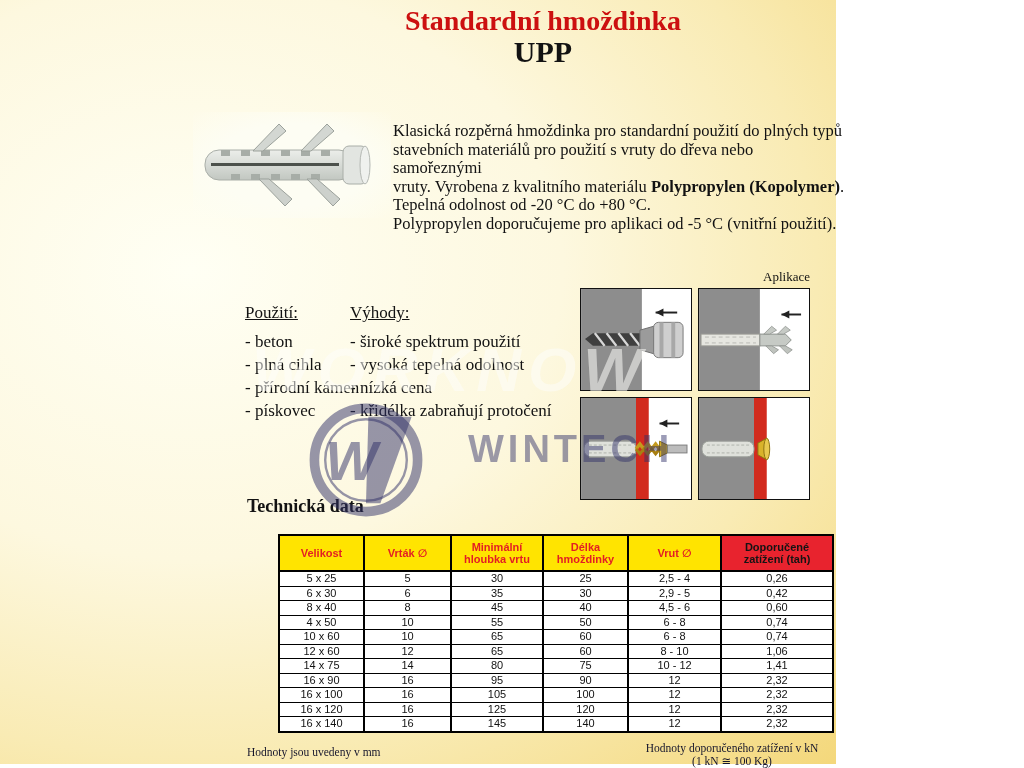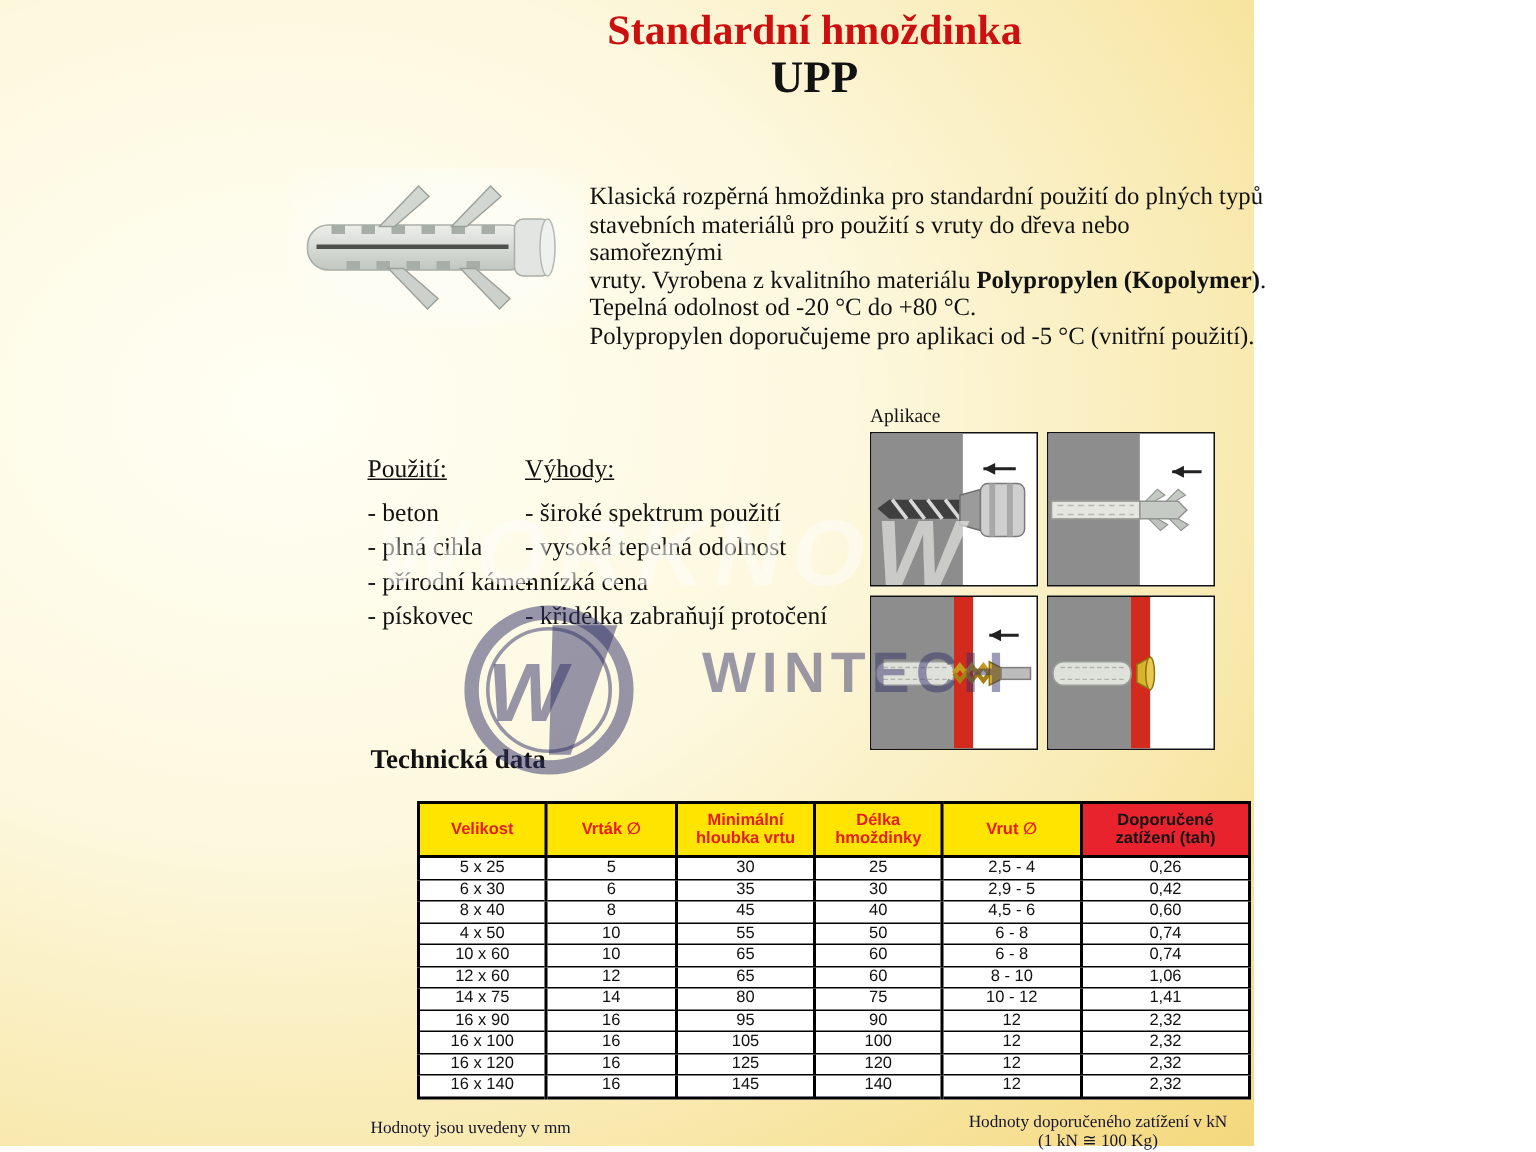--- a/index.html
+++ b/index.html
@@ -24,21 +24,21 @@
   
   .desc{position:absolute;left:393px;top:122px;width:452px;
     font-size:16.5px;line-height:18.6px;white-space:pre-line;}
   .desc b{font-weight:bold;}
   
   .col-list{position:absolute;font-size:17px;line-height:23px;}
   .col-list .hd{text-decoration:underline;margin-bottom:6px;}
   .usage{left:245px;top:301px;}
   .advant{left:350px;top:301px;}
   
-  .app-label{position:absolute;left:580px;top:269px;width:230px;text-align:left;font-size:13px;}
+  .app-label{position:absolute;left:580px;top:269px;width:230px;text-align:right;font-size:13px;}
   .app-grid{position:absolute;left:580px;top:288px;width:230px;height:212px;
     display:grid;grid-template-columns:112px 112px;grid-template-rows:103px 103px;gap:6px;}
   .panel{background:#ffffff;border:1.5px solid #111;box-sizing:border-box;overflow:hidden;}
   .panel svg{display:block;width:100%;height:100%;}
   
   .wm{position:absolute;pointer-events:none;z-index:6;}
   .wm-back{left:252px;top:334px;font-family:"Liberation Sans","DejaVu Sans",sans-serif;
     font-weight:bold;font-style:italic;font-size:62px;letter-spacing:7px;
     color:rgba(253,253,250,0.55);}
   .wm-logo{left:306px;top:400px;width:120px;height:120px;color:rgba(48,48,104,0.5);}

